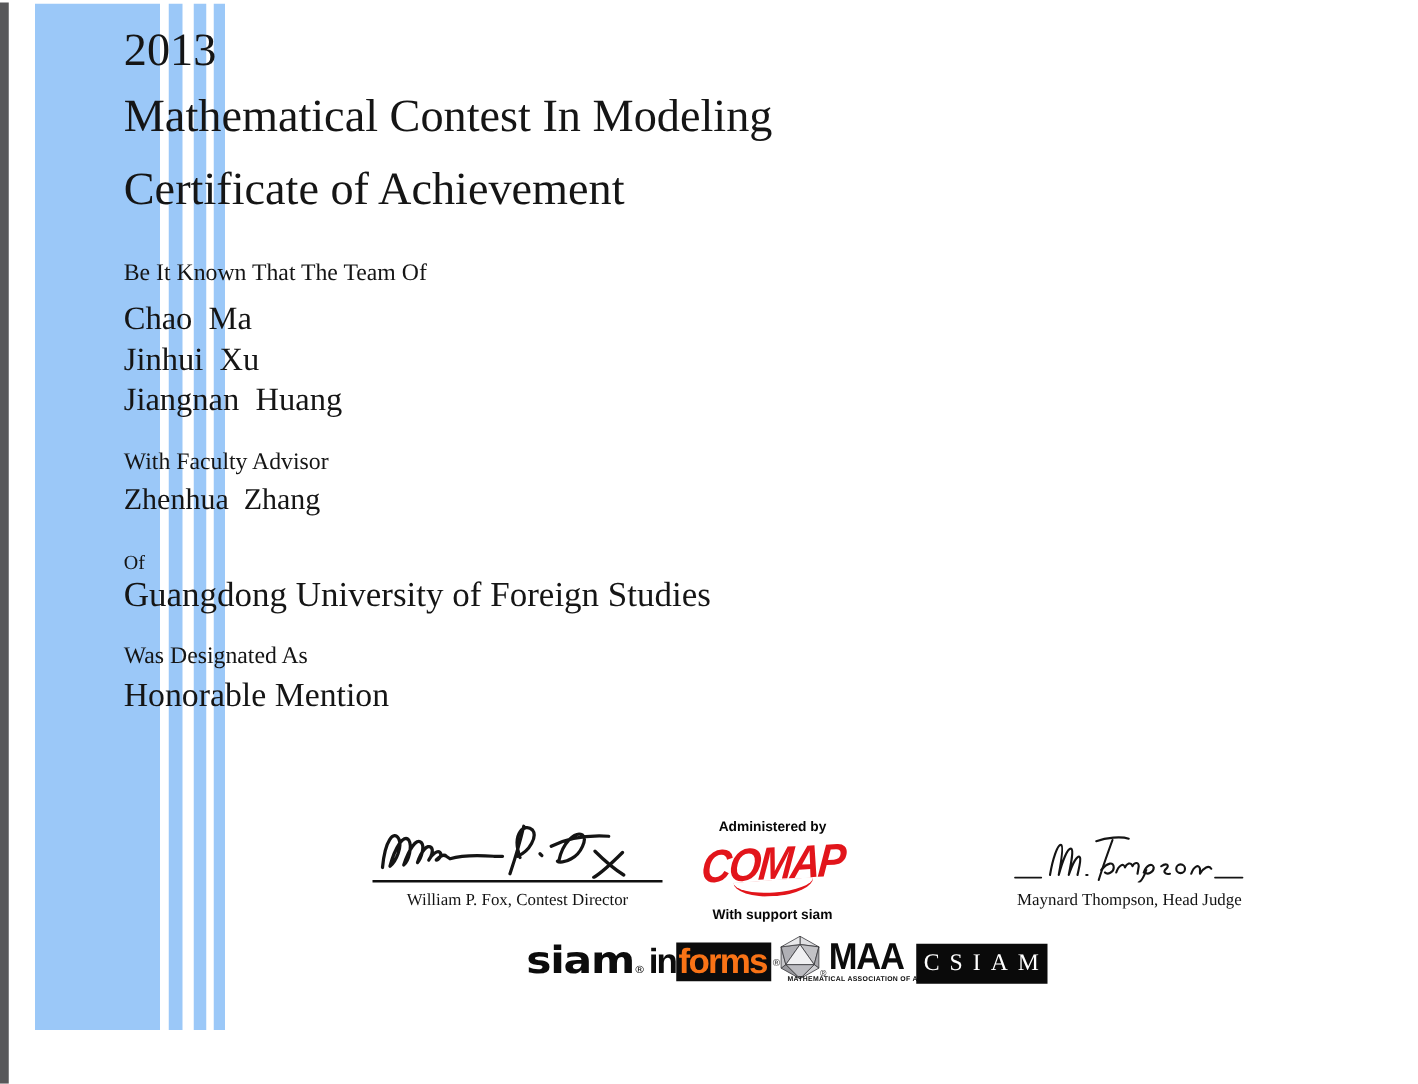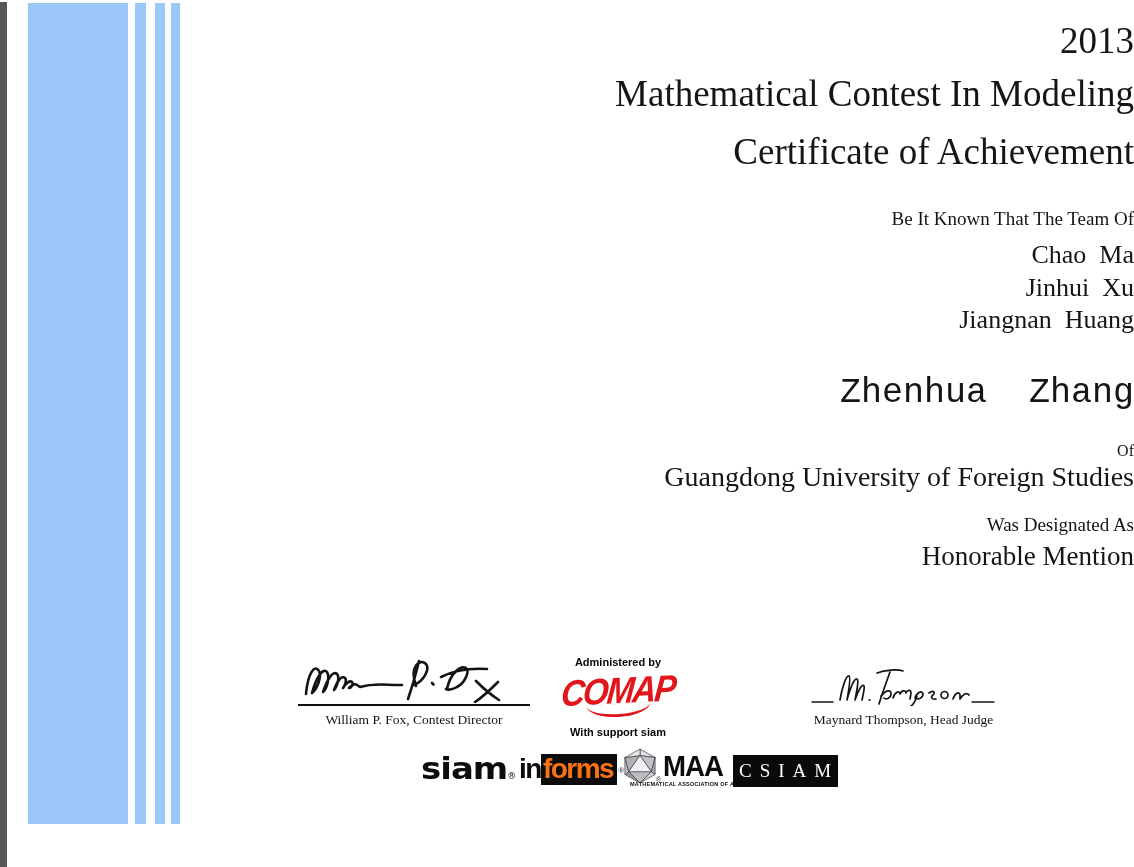--- a/index.html
+++ b/index.html
@@ -9,33 +9,33 @@
 
   
   .edge-bar   { position:absolute; left:0; top:2px; width:7px; height:865px; background:#58585a; }
   .blue-band  { position:absolute; top:3px; height:821px; background:#9bc8f8; }
   .band-wide  { left:28px;  width:100px; }
   .band-s1    { left:135px; width:11px; }
   .band-s2    { left:155px; width:10px; }
   .band-s3    { left:171px; width:9px;  }
 
   
-  .line { position:absolute; left:99px; width:1035px; text-align:right;
+  .line { position:absolute; left:99px; width:1035px; text-align:left;
           line-height:1; color:#151515; }
   .pre  { white-space:pre; }
   .year        { top:22px;  font-size:37px; }
   .title       { top:75px;  font-size:37px; }
   .subtitle    { top:133px; font-size:37px; }
   .small-label { font-size:19px; }
   .team-intro  { top:209px; }
   .member-1    { top:242px; font-size:26px; }
   .member-2    { top:275px; font-size:26px; }
   .member-3    { top:307px; font-size:26px; }
   .adv-intro   { top:360px; }
-  .advisor     { top:376px; font-size:35px;font-family:Liberation Mono, monospace; }
+  .advisor     { top:388px; font-size:24px; }
   .of-label    { top:443px; font-size:16px; }
   .institution { top:463px; font-size:28px; }
   .desig-intro { top:515px; }
   .designation { top:543px; font-size:27px; }
 
   
   .sig-block { position:absolute; text-align:center; }
   .fox-block      { left:298px; top:656px; width:232px; }
   .thompson-block { left:758px; top:662px; width:195px;margin-left:48px; }
   .sig-svg   { display:block; }
@@ -101,20 +101,21 @@
 
   <div class="line year">2013</div>
   <div class="line title">Mathematical Contest In Modeling</div>
   <div class="line subtitle">Certificate of Achievement</div>
 
   <div class="line small-label team-intro">Be It Known That The Team Of</div>
   <div class="line pre member-1">Chao  Ma</div>
   <div class="line pre member-2">Jinhui  Xu</div>
   <div class="line pre member-3">Jiangnan  Huang</div>
 
+  <div class="line small-label adv-intro">With Faculty Advisor</div>
   <div class="line pre advisor">Zhenhua  Zhang</div>
 
   <div class="line of-label">Of</div>
   <div class="line institution">Guangdong University of Foreign Studies</div>
 
   <div class="line small-label desig-intro">Was Designated As</div>
   <div class="line designation">Honorable Mention</div>
 
   <div class="sig-block fox-block">
     <svg class="sig-svg" width="232" height="47" viewBox="0 0 232 47" fill="none" stroke="#141414" stroke-width="2.6" stroke-linecap="round" stroke-linejoin="round">

